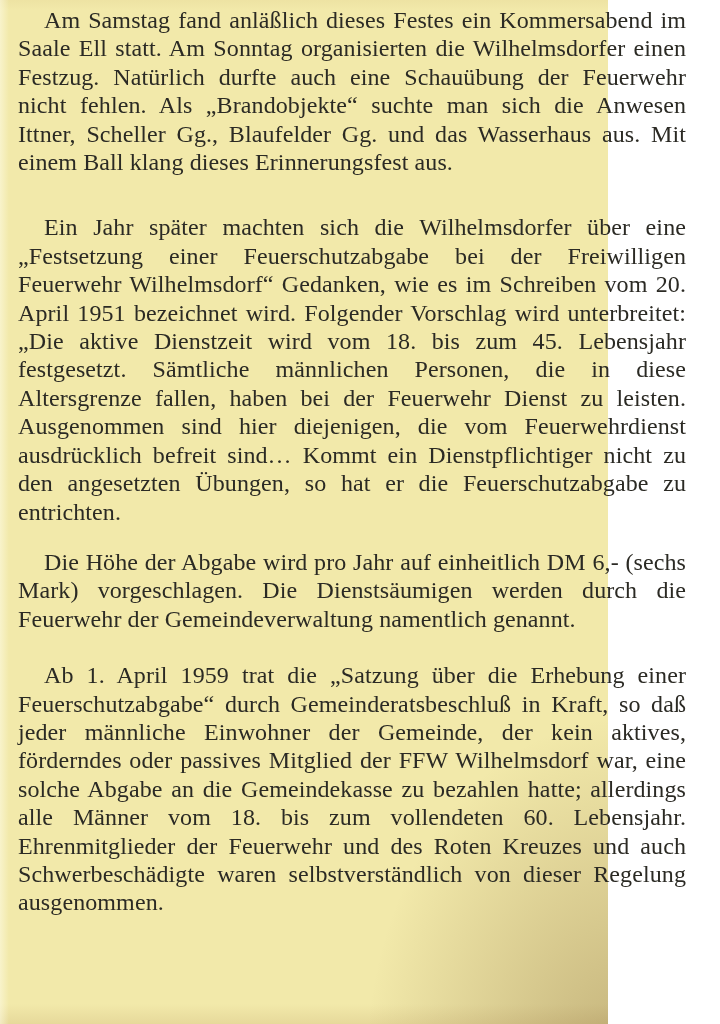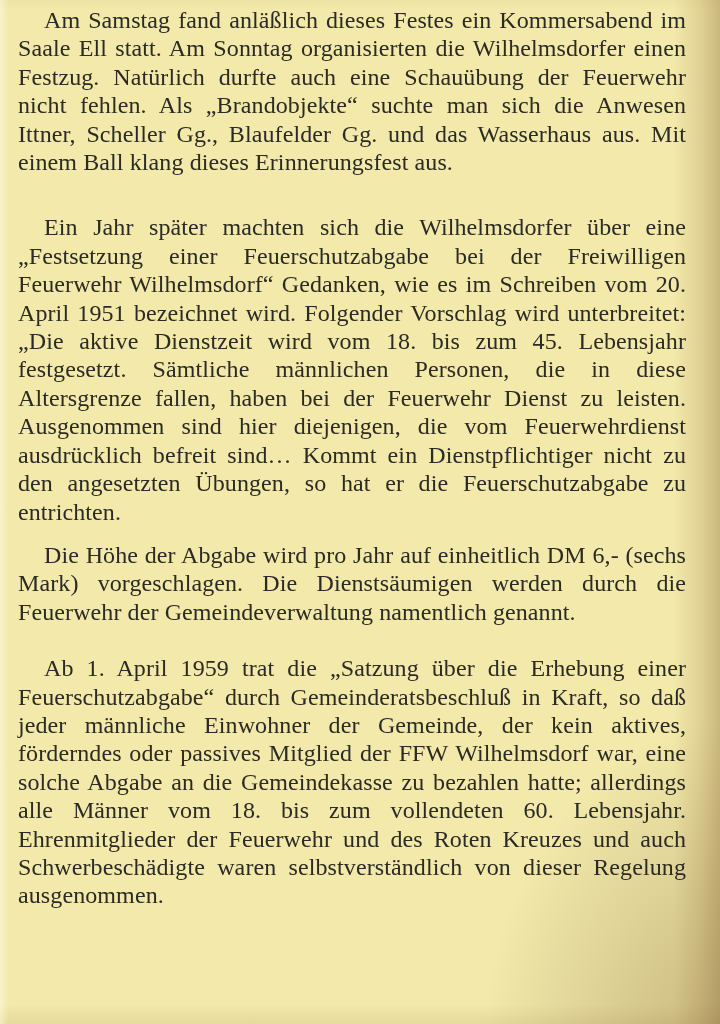--- a/index.html
+++ b/index.html
@@ -4,21 +4,21 @@
 <style>
   html, body {
     margin: 0;
     padding: 0;
     width: 720px;
     height: 1024px;
     overflow: hidden;
   }
   .page {
     position: relative;
-    width: 720px;
+    width: 608px;
     height: 1024px;
     background-color: #f2e9aa;
     background-image:
       radial-gradient(ellipse 420px 560px at 103% 104%, rgba(125, 95, 50, 0.40), rgba(125, 95, 50, 0.0) 62%),
       linear-gradient(to right,
         rgba(255, 253, 235, 0.50) 0px,
         rgba(255, 253, 235, 0.0) 9px,
         rgba(190, 160, 100, 0.0) 674px,
         rgba(185, 155, 95, 0.30) 700px,
         rgba(165, 135, 80, 0.50) 720px),
@@ -41,21 +41,21 @@
     letter-spacing: 0.1px;
     hyphens: auto;
     -webkit-hyphens: auto;
   }
   .para {
     margin: 0;
     text-indent: 26px;
   }
   .para.first   { margin-top: 6px; }
   .para.gap-xl  { margin-top: 37px; }
-  .para.gap-lg  { margin-top: 15px; }
+  .para.gap-lg  { margin-top: 22px; }
   .para.gap-sm  { margin-top: 11px; }
   .para.gap-md  { margin-top: 28px; }
 </style>
 </head>
 <body>
 
 <div class="page">
   <div class="text-column">
     <p class="para first">Am Samstag fand anläßlich dieses Festes ein Kommersabend im Saale Ell statt. Am Sonntag organisierten die Wilhelmsdorfer einen Festzug. Natürlich durfte auch eine Schauübung der Feuerwehr nicht fehlen. Als „Brandobjekte“ suchte man sich die Anwesen Ittner, Scheller Gg., Blaufelder Gg. und das Wasserhaus aus. Mit einem Ball klang dieses Erinnerungsfest aus.</p>
     <p class="para gap-xl">Ein Jahr später machten sich die Wilhelmsdorfer über eine „Festsetzung einer Feuerschutzabgabe bei der Freiwilligen Feuerwehr Wilhelmsdorf“ Gedanken, wie es im Schreiben vom 20. April 1951 bezeichnet wird. Folgender Vorschlag wird unterbreitet: „Die aktive Dienstzeit wird vom 18. bis zum 45. Lebensjahr festgesetzt. Sämtliche männlichen Personen, die in diese Altersgrenze fallen, haben bei der Feuerwehr Dienst zu leisten. Ausgenommen sind hier diejenigen, die vom Feuerwehrdienst ausdrücklich befreit sind… Kommt ein Dienstpflichtiger nicht zu den angesetzten Übungen, so hat er die Feuerschutzabgabe zu entrichten.</p>

